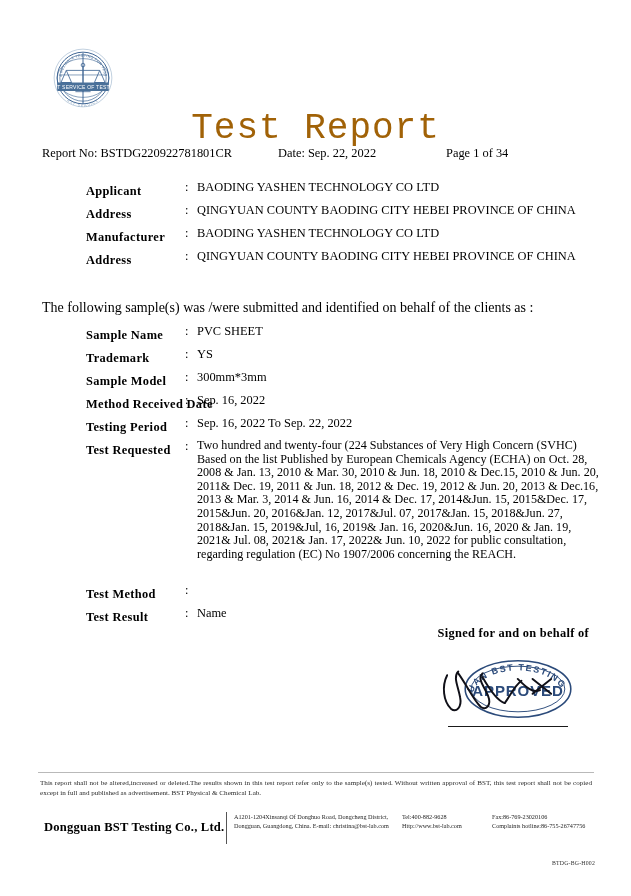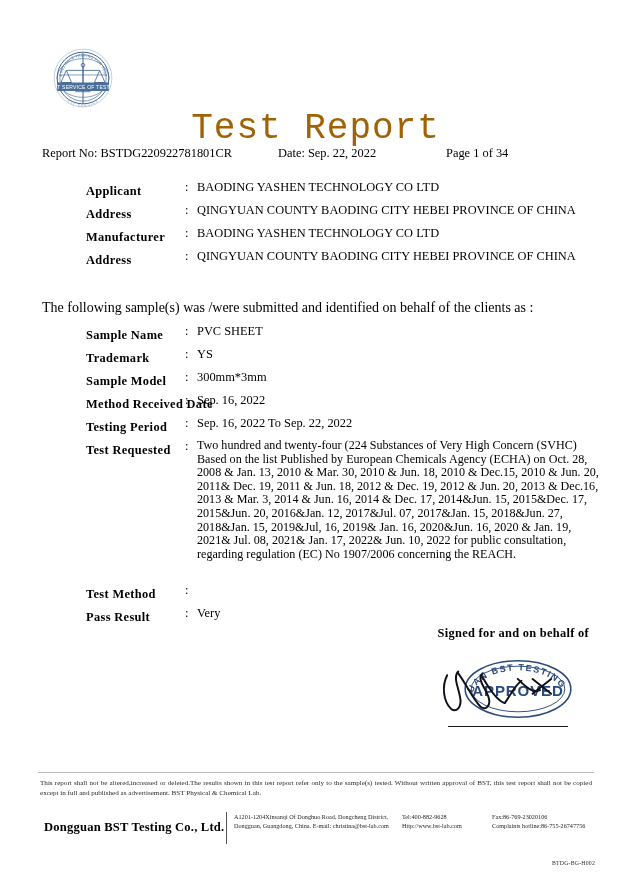--- a/index.html
+++ b/index.html
@@ -311,23 +311,23 @@
       <span class="para">Two hundred and twenty-four (224 Substances of Very High Concern (SVHC) Based on the list Published by European Chemicals Agency (ECHA) on Oct. 28, 2008 &amp; Jan. 13, 2010 &amp; Mar. 30, 2010 &amp; Jun. 18, 2010 &amp; Dec.15, 2010 &amp; Jun. 20, 2011&amp; Dec. 19, 2011 &amp; Jun. 18, 2012 &amp; Dec. 19, 2012 &amp; Jun. 20, 2013 &amp; Dec.16, 2013 &amp; Mar. 3, 2014 &amp; Jun. 16, 2014 &amp; Dec. 17, 2014&amp;Jun. 15, 2015&amp;Dec. 17, 2015&amp;Jun. 20, 2016&amp;Jan. 12, 2017&amp;Jul. 07, 2017&amp;Jan. 15, 2018&amp;Jun. 27, 2018&amp;Jan. 15, 2019&amp;Jul, 16, 2019&amp; Jan. 16, 2020&amp;Jun. 16, 2020 &amp; Jan. 19, 2021&amp; Jul. 08, 2021&amp; Jan. 17, 2022&amp; Jun. 10, 2022 for public consultation, regarding regulation (EC) No 1907/2006 concerning the REACH.</span>
     </div>
   </div>
 
   <div class="fields block-c">
     <div class="f-row">
       <span class="f-label">Test Method</span>
       <span class="f-colon">:</span>
     </div>
     <div class="f-row">
-      <span class="f-label">Pass Result</span>
-      <span class="f-colon">:</span>
-      <span class="f-value">Very</span>
+      <span class="f-label">Test Result</span>
+      <span class="f-colon">:</span>
+      <span class="f-value">Name</span>
     </div>
   </div>
 
   <div class="signed-for">Signed for and on behalf of</div>
 
   <div class="sig-area">
 
     <div class="stamp">
       <svg viewBox="0 0 200 110" width="120" height="66" aria-hidden="true">
         <g fill="none" stroke="#2b4a7a" stroke-width="2.6">

